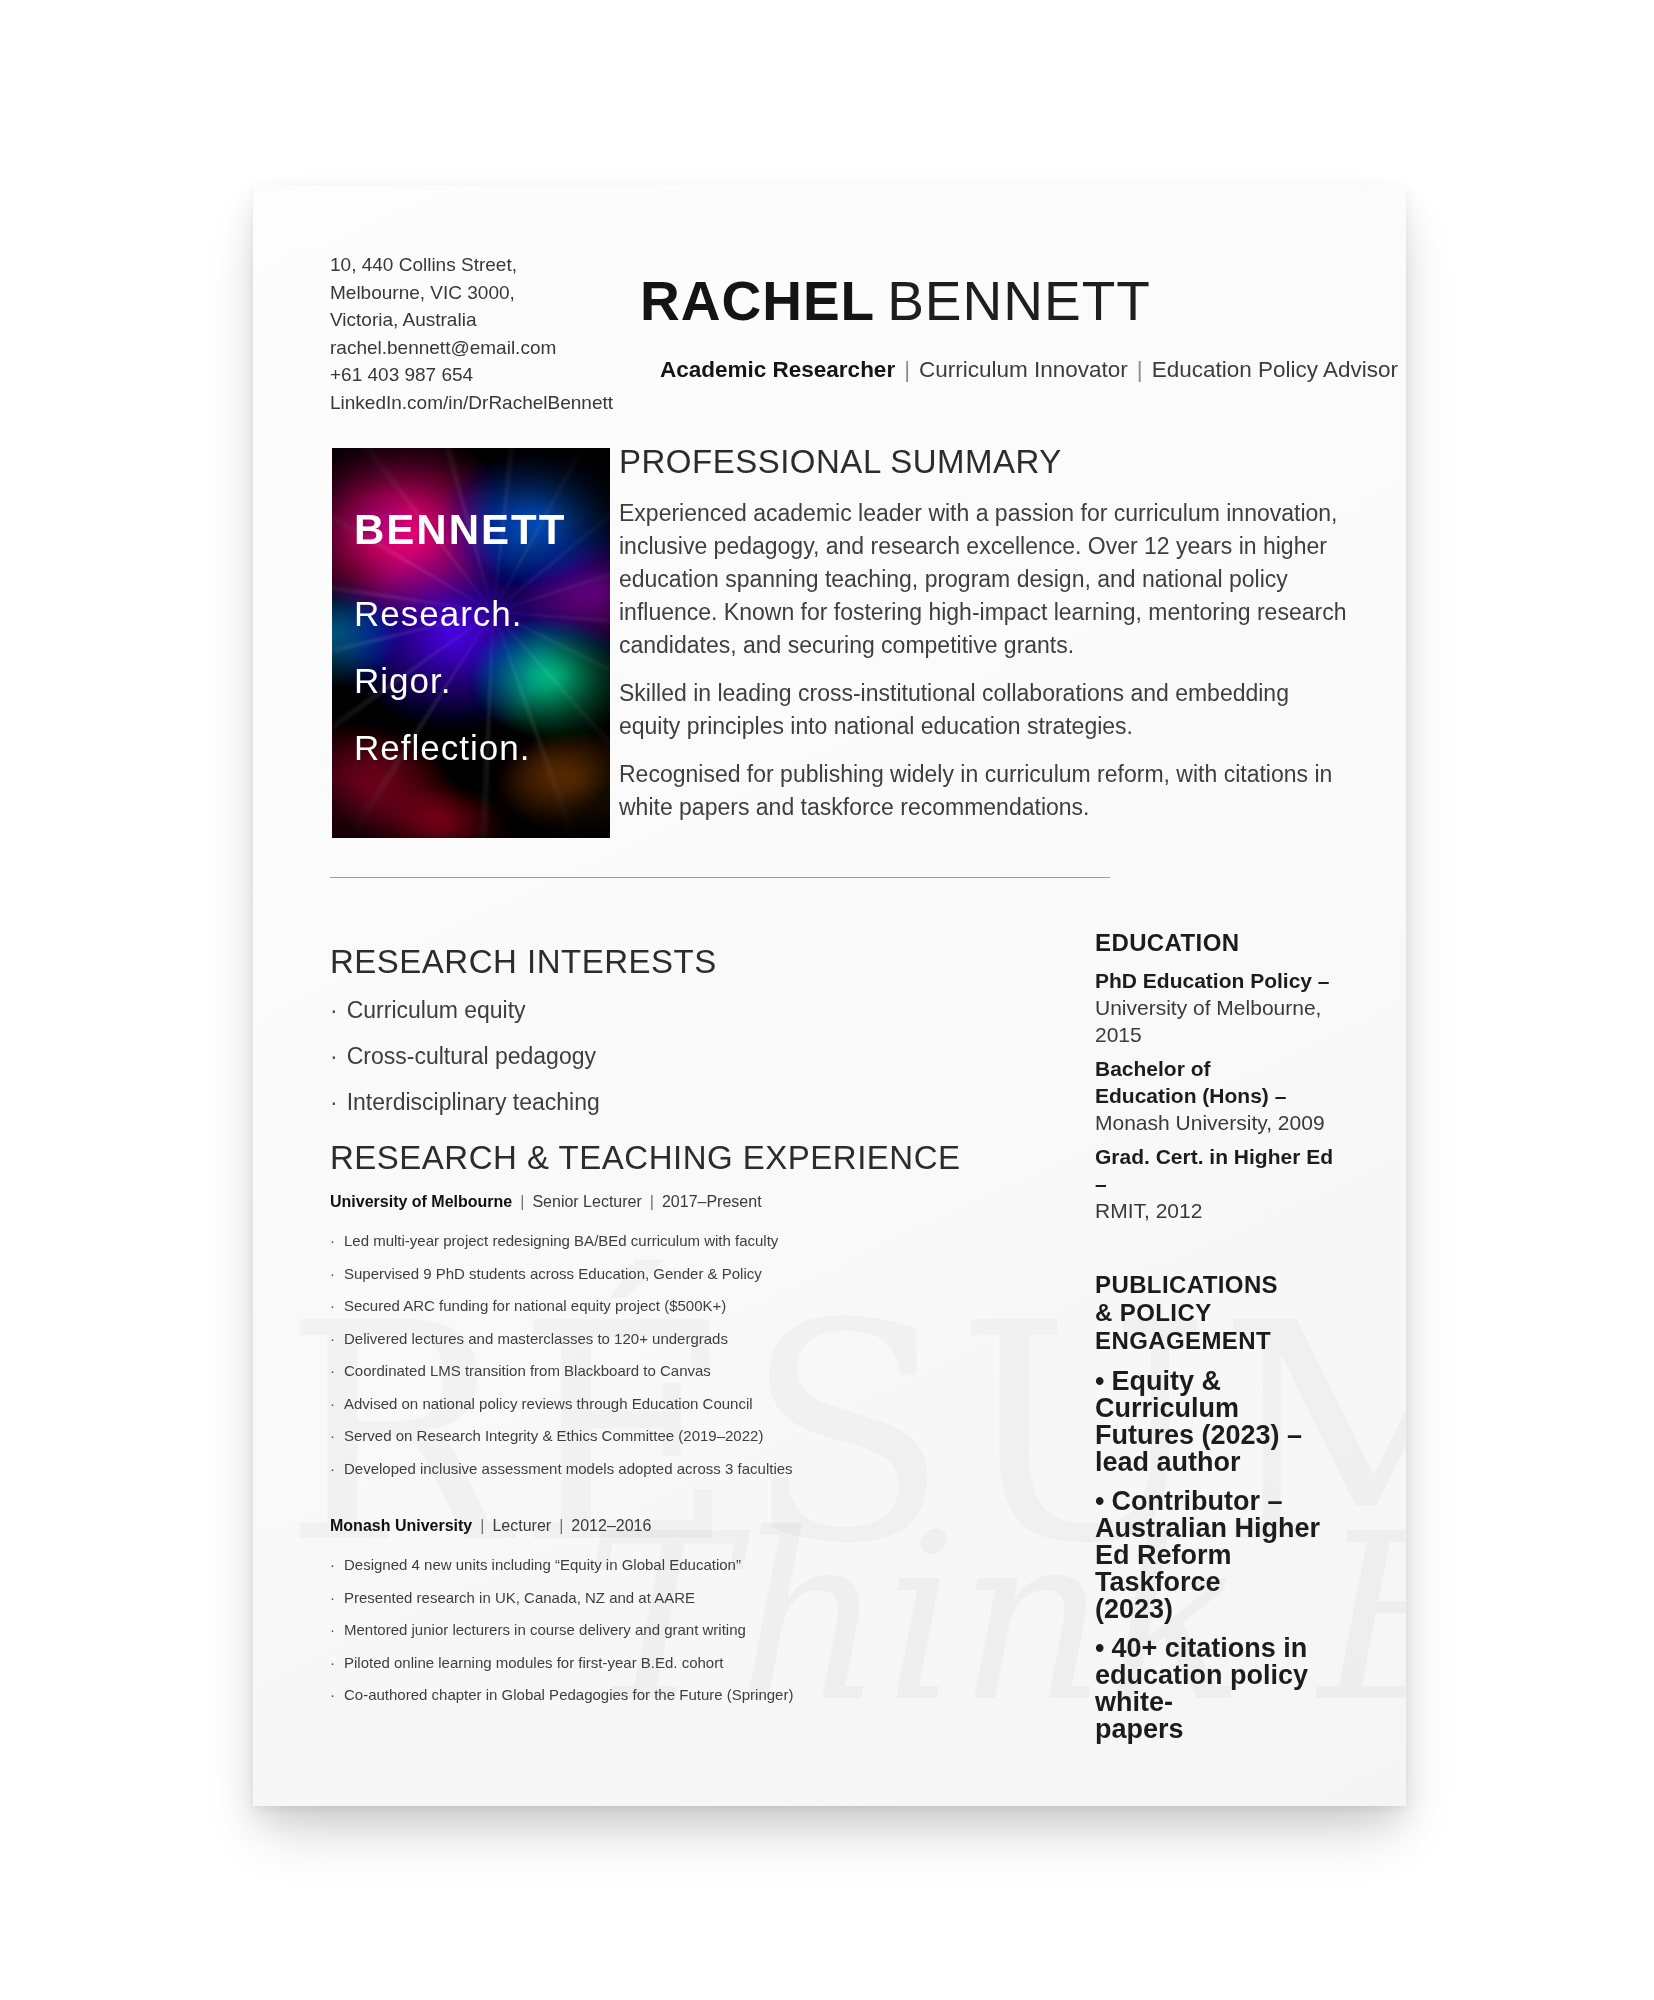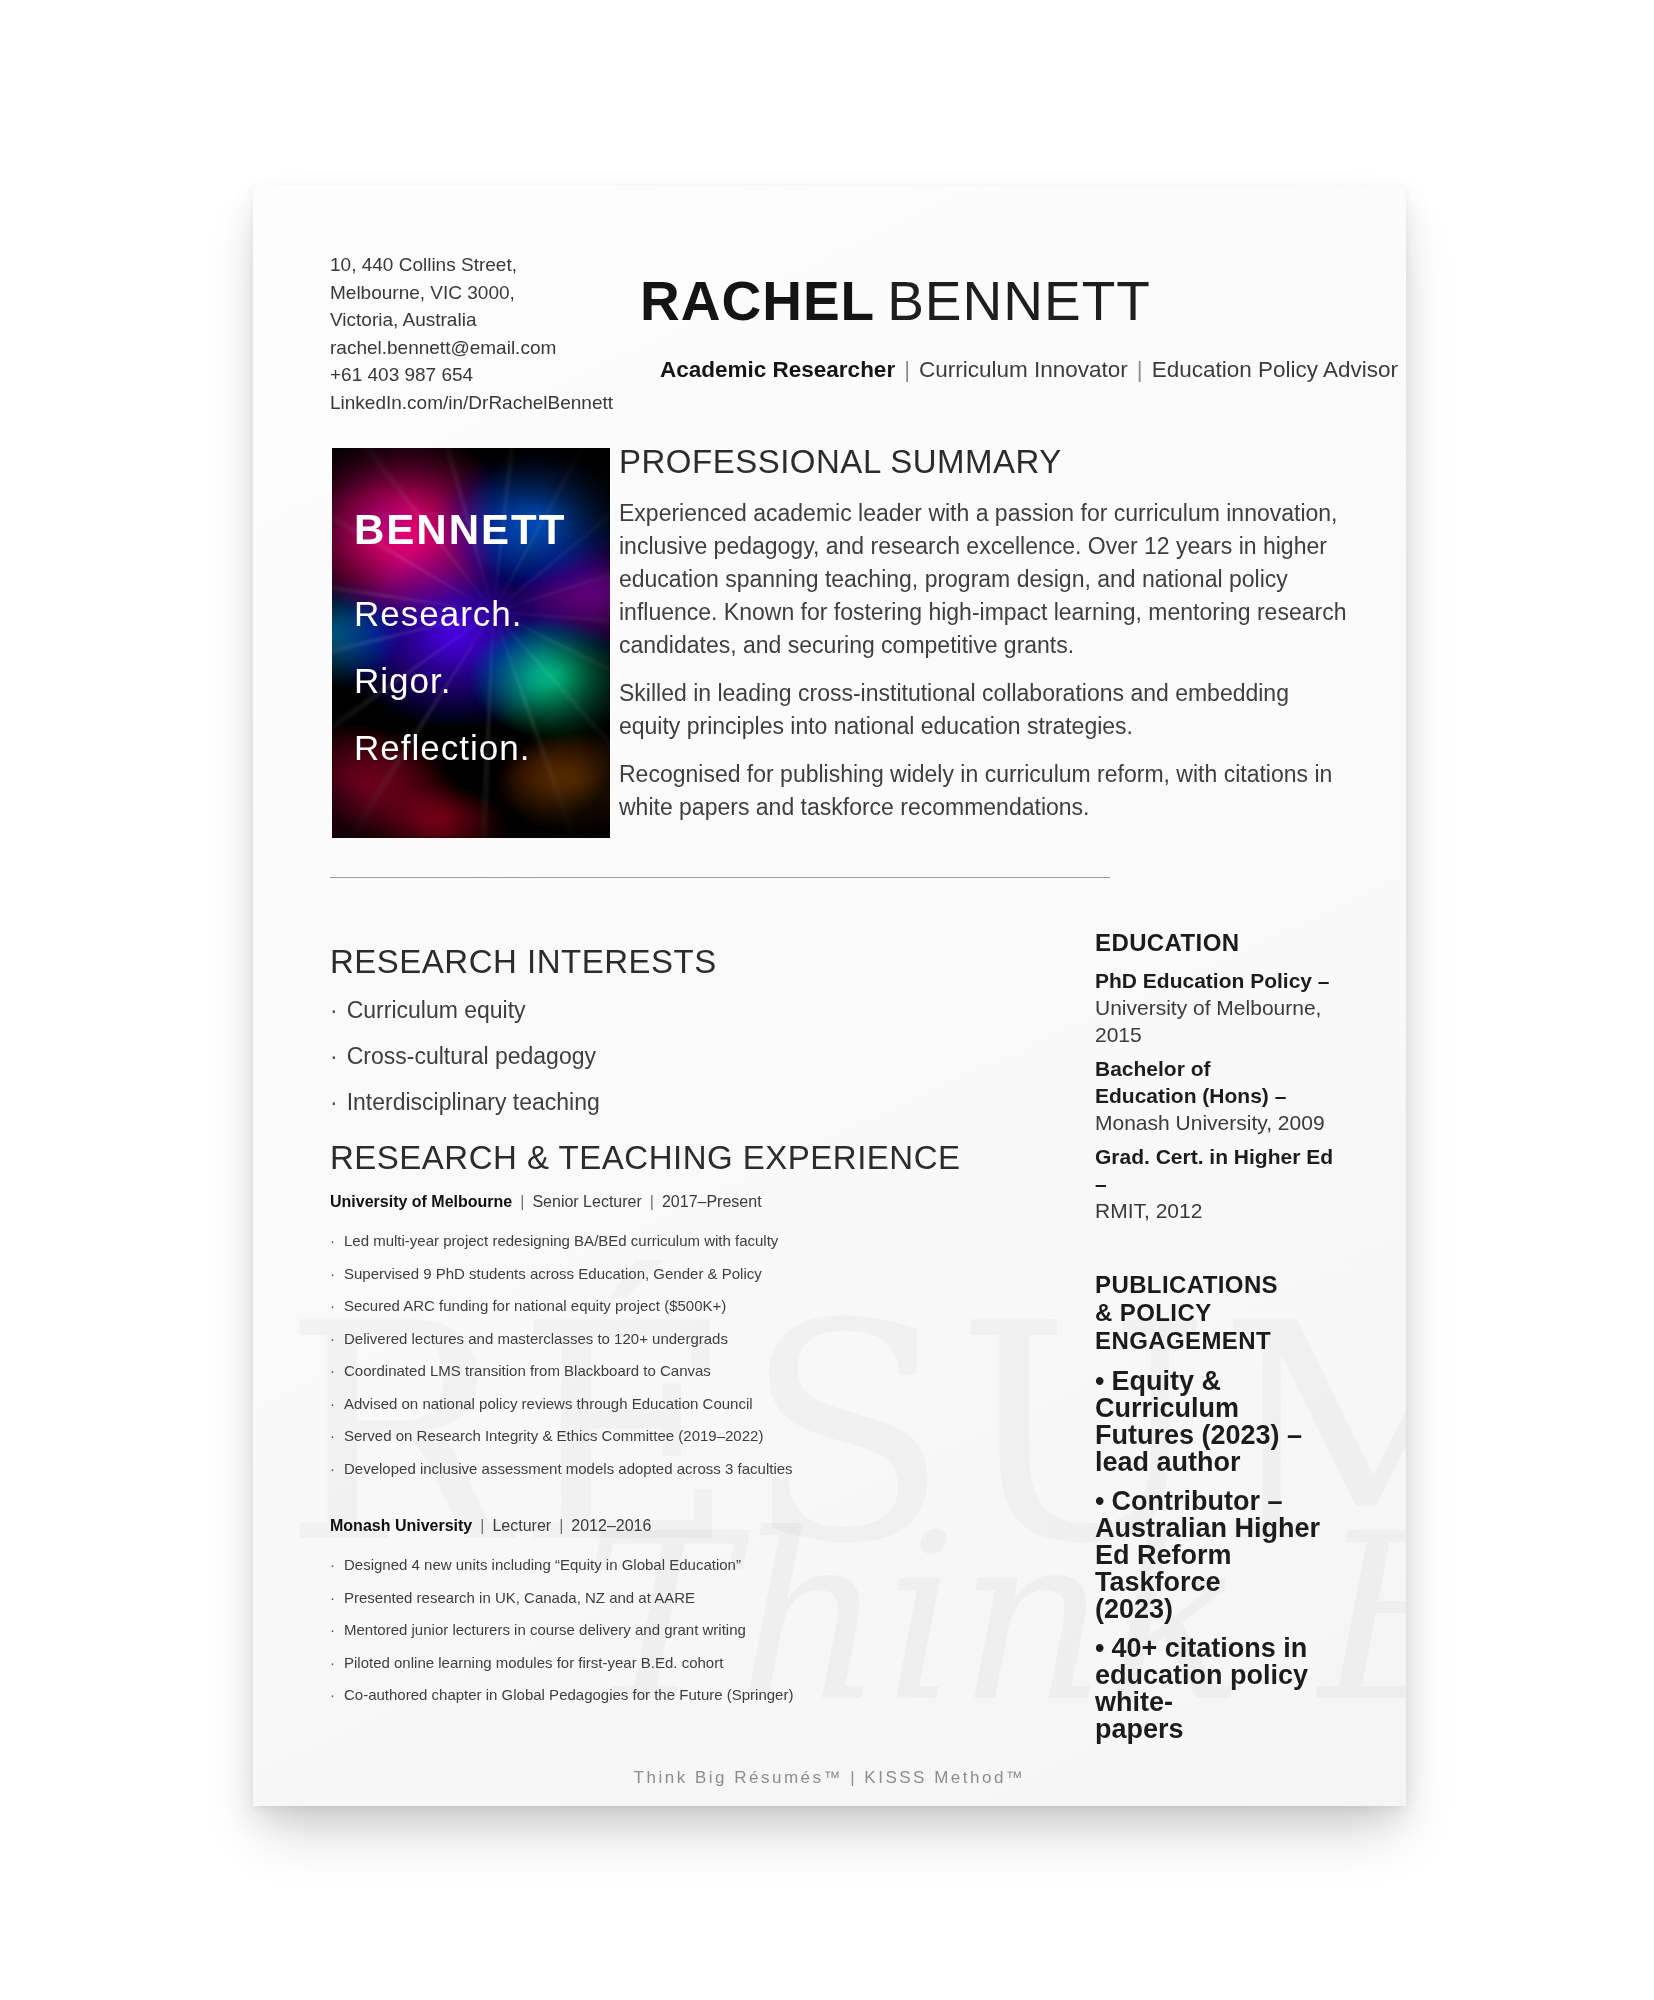--- a/index.html
+++ b/index.html
@@ -235,15 +235,14 @@
         <div class="pub-item"><span class="mk">•</span><span class="tx">Contributor –
 Australian Higher
 Ed Reform Taskforce
 (2023)</span></div>
         <div class="pub-item"><span class="mk">•</span><span class="tx">40+ citations in
 education policy white-
 papers</span></div>
       </div>
     </div>
 
-    <div class="footer">Think Big Résumés™ | KISSS Method™</div>
   </div>
 </div>
 
 </body></html>

